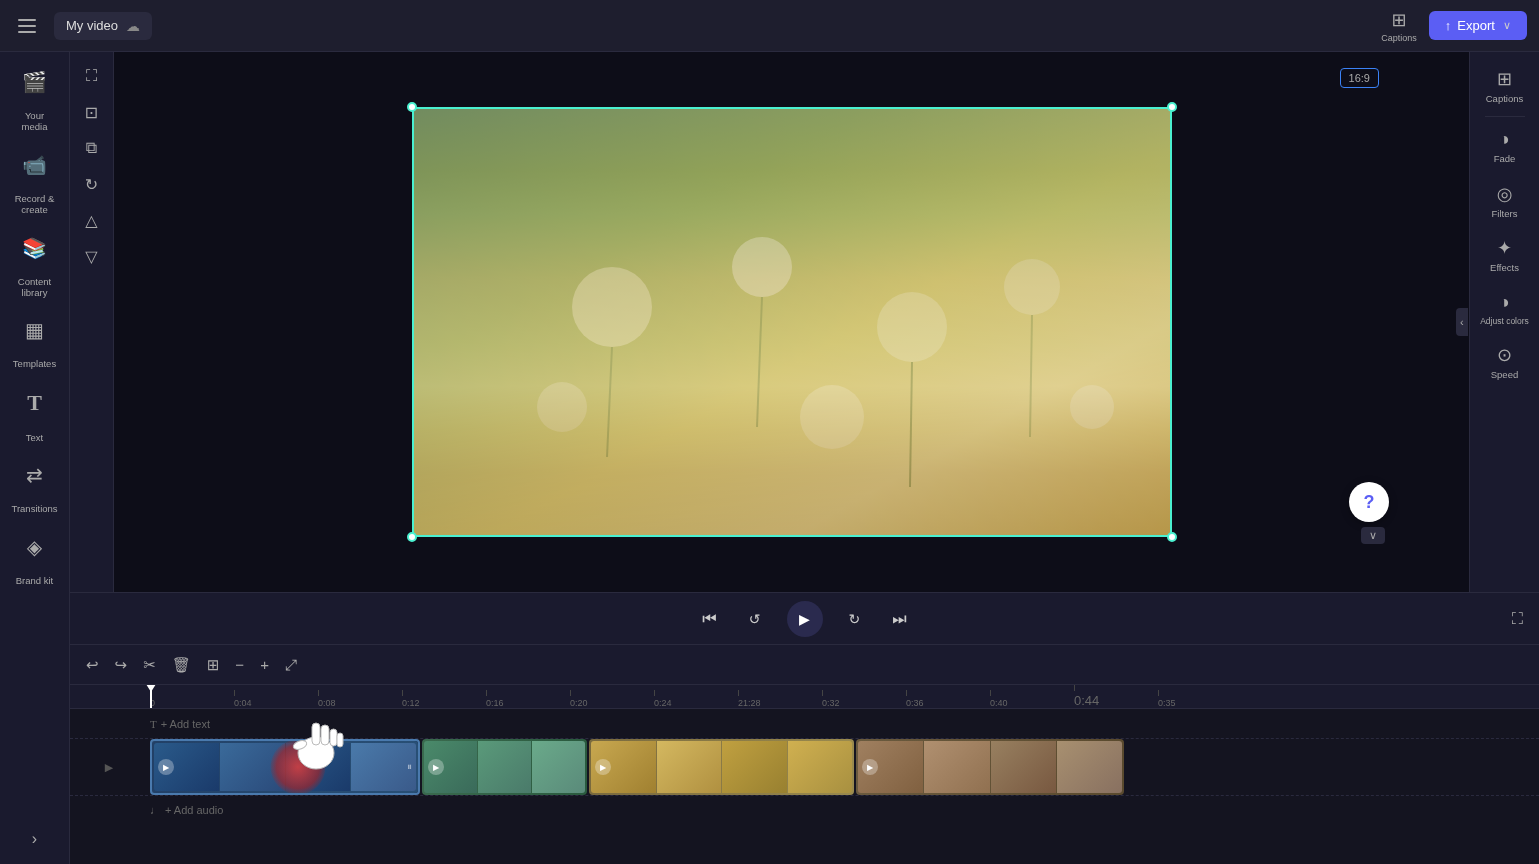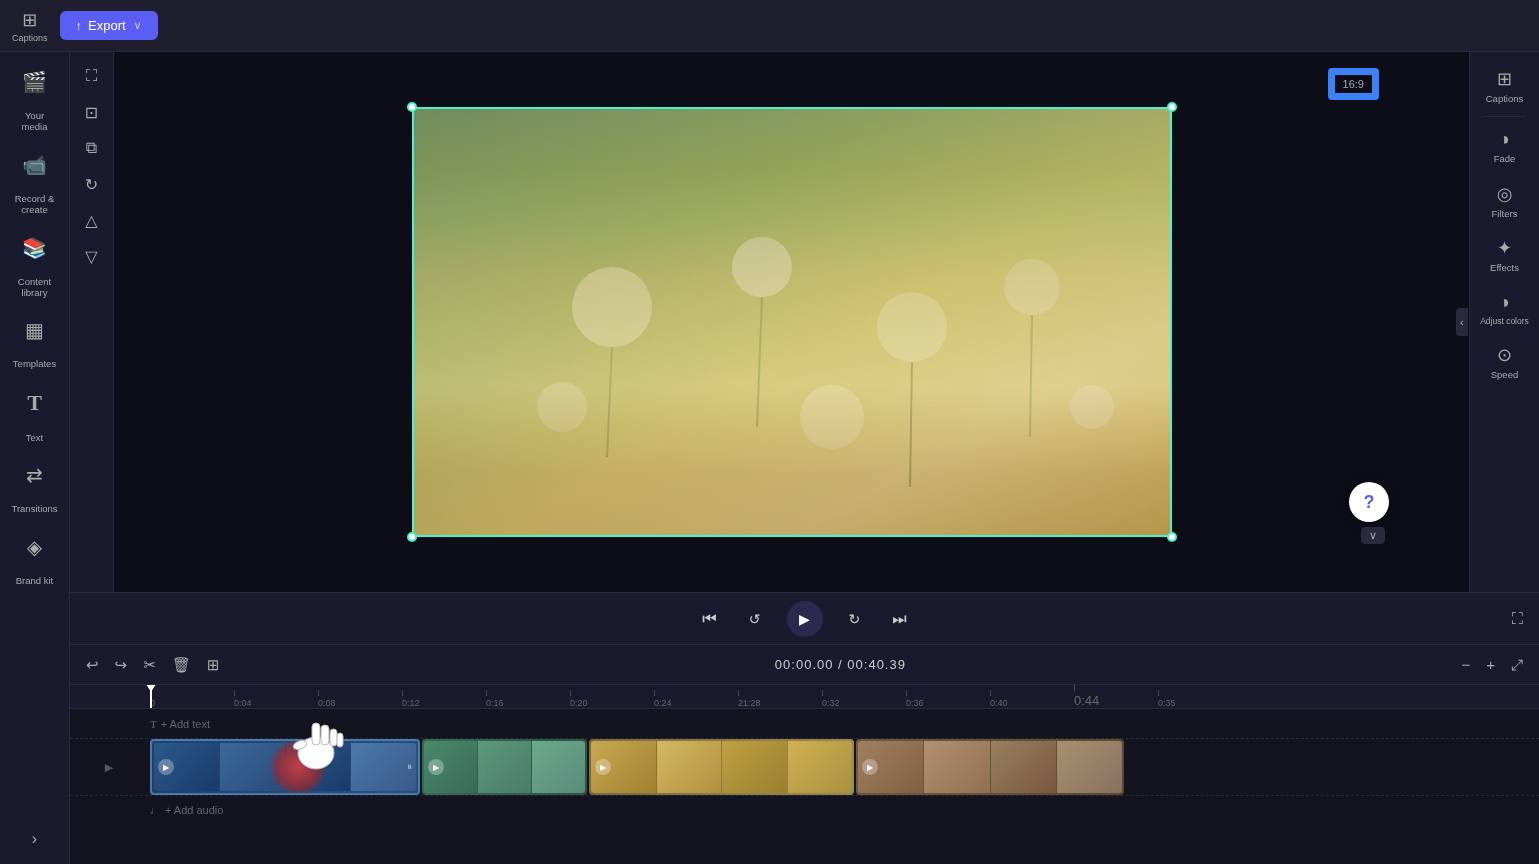--- a/index.html
+++ b/index.html
@@ -287,21 +287,21 @@
     .right-tool-item .icon {
       font-size: 18px;
       color: #aaa;
     }
     .right-tool-item .label {
       font-size: 9.5px;
       color: #aaa;
       line-height: 1.2;
     }
     .aspect-badge {
-      border: 7px solid #3b82f6;
+      border: 1px solid #3b82f6;
       border-radius: 4px;
       padding: 3px 8px;
       font-size: 11px;
       color: #aaa;
       margin-top: 4px;
     }
 
     
     .help-btn {
       position: absolute;
@@ -539,20 +539,31 @@
       cursor: pointer;
       display: flex;
       align-items: center;
       gap: 4px;
     }
   </style>
 </head>
 <body>
 
 <div class="topbar">
+  <div class="topbar-left">
+    <div class="hamburger-icon">
+      <span></span>
+        <span></span>
+        <span></span>
+    </div>
+    <div class="video-title-tab">
+      <span>My video</span>
+      <span class="cloud-icon">☁</span>
+    </div>
+  </div>
   <div class="topbar-right">
     <div style="display:flex;flex-direction:column;align-items:center;gap:2px;cursor:pointer">
       <span style="font-size:18px;color:#aaa">⊞</span>
       <span style="font-size:9px;color:#aaa">Captions</span>
     </div>
     <button class="export-btn">
       <span style="font-size:13px">↑</span>
       <span>Export</span>
       <span class="export-chevron">∨</span>
     </button>
@@ -716,25 +727,20 @@
     </div>
 
     <div class="timeline-area">
 
       <div class="timeline-toolbar">
         <div class="tl-btn">↩</div>
         <div class="tl-btn">↪</div>
         <div class="tl-btn">✂</div>
         <div class="tl-btn">🗑</div>
         <div class="tl-btn">⊞</div>
-        <div class="tl-time">
-          <span>00:00.00</span>
-          <span> / </span>
-          <span>00:40.39</span>
-        </div>
         <div class="tl-zoom-controls">
           <div class="tl-btn">−</div>
           <div class="tl-btn">+</div>
           <div class="tl-btn">⤢</div>
         </div>
       </div>
 
       <div class="timeline-ruler">
         <div class="playhead">
           <div class="playhead-triangle"></div>

